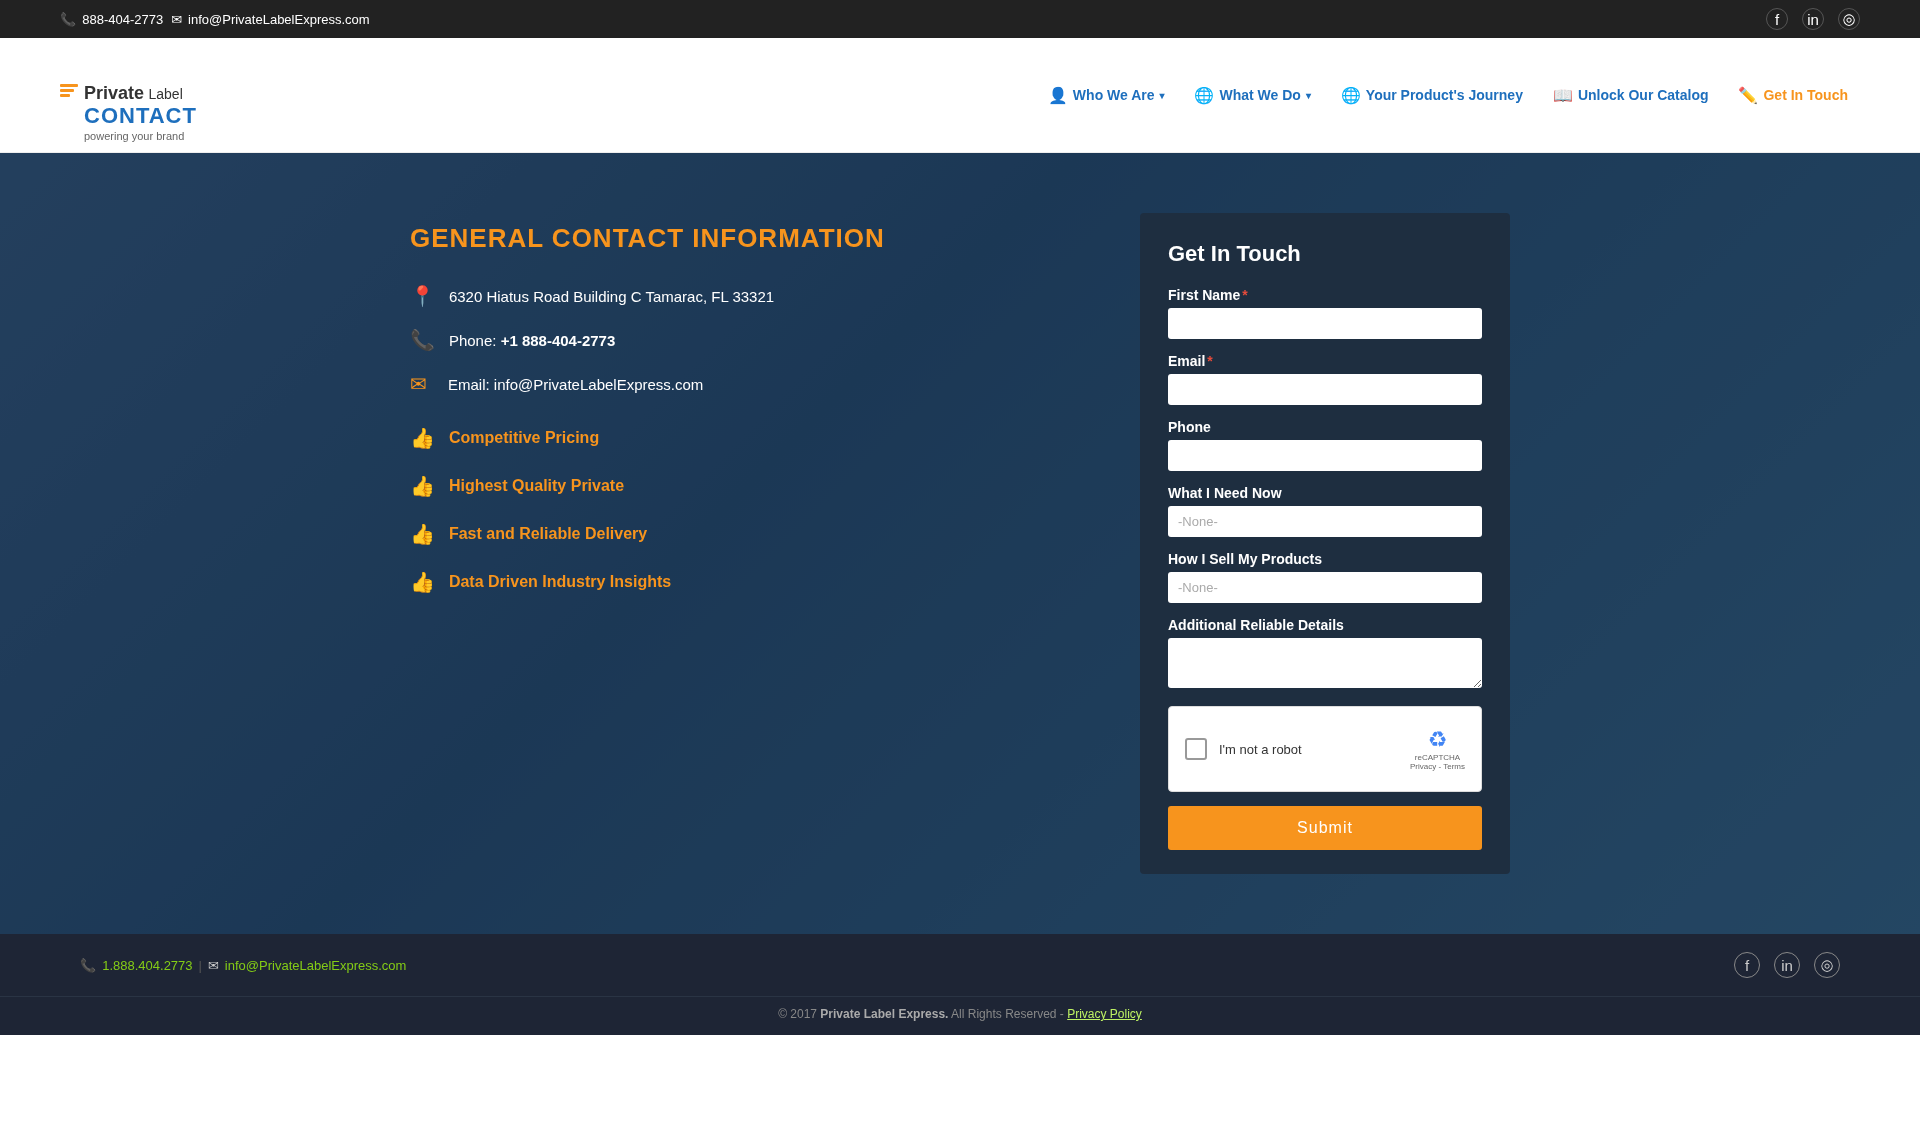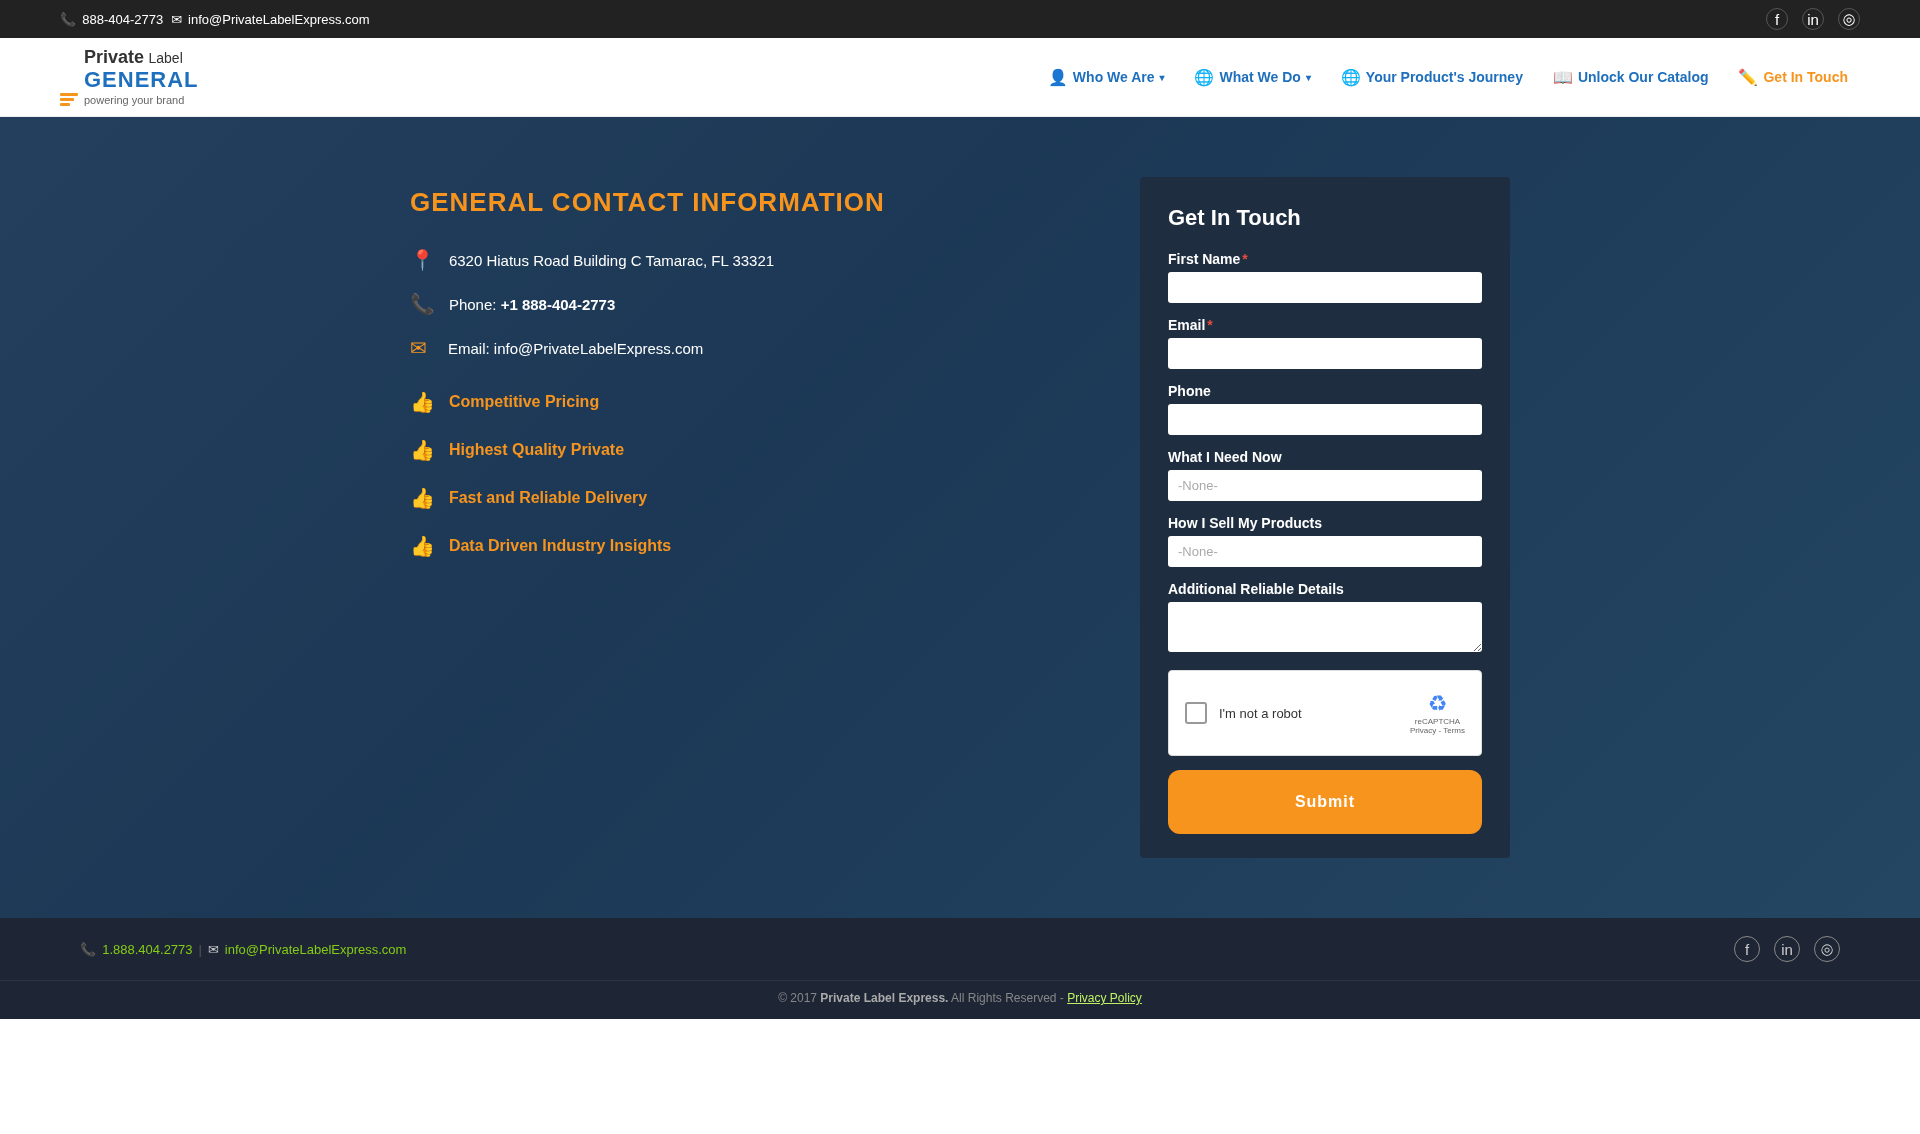--- a/index.html
+++ b/index.html
@@ -33,21 +33,21 @@
     .logo-text { display: flex; flex-direction: column; line-height: 1.1; }
     .logo-private { font-size: 18px; font-weight: bold; color: #333; }
     .logo-label { font-size: 14px; color: #333; font-weight: normal; }
     .logo-express { font-size: 22px; font-weight: 900; color: #1e6fbd; letter-spacing: 1px; }
     .logo-lines { display: flex; flex-direction: column; gap: 2px; margin-right: 6px; }
     .logo-line { height: 3px; background: #f7941d; border-radius: 1px; }
     .logo-line:nth-child(1) { width: 18px; }
     .logo-line:nth-child(2) { width: 14px; }
     .logo-line:nth-child(3) { width: 10px; }
     .logo-sub { font-size: 11px; color: #666; margin-top: 2px; }
-    .logo-wrap { display: flex; align-items: flex-end; }
+    .logo-wrap { display: flex; align-items: flex-start; margin-top: 36px; }
 
     .nav-links { display: flex; align-items: center; gap: 6px; }
     .nav-item { display: flex; align-items: center; gap: 5px; color: #1e6fbd; font-size: 14px; font-weight: 600; cursor: pointer; padding: 8px 12px; text-decoration: none; }
     .nav-item .nav-icon { font-size: 16px; }
     .nav-item-journey { color: #1e6fbd; }
     .nav-item-catalog { color: #1e6fbd; }
     .nav-item-contact { color: #f7941d; font-weight: 700; }
     .nav-chevron { font-size: 10px; }
 
     
@@ -189,27 +189,27 @@
       cursor: pointer;
     }
     .captcha-label { font-size: 13px; color: #333; }
     .captcha-right { display: flex; flex-direction: column; align-items: center; }
     .captcha-logo { font-size: 22px; color: #4285f4; }
     .captcha-text { font-size: 8px; color: #666; }
     .captcha-links { font-size: 8px; color: #666; }
 
     .submit-btn {
       width: 100%;
-      padding: 23px;
+      padding: 13px;
       background: #f7941d;
       color: #fff;
       font-size: 16px;
-      font-weight: 700;
+      font-weight: 400;
       border: none;
-      border-radius: 12px;
+      border-radius: 3px;
       cursor: pointer;
       letter-spacing: 1px;
     }
 
     
     .footer {
       background: #1e2535;
       color: #ccc;
       padding: 18px 80px;
       display: flex;
@@ -289,21 +289,21 @@
     <div class="logo-lines">
       <div class="logo-line"></div>
       <div class="logo-line"></div>
       <div class="logo-line"></div>
     </div>
     <div class="logo-text">
       <div>
         <span class="logo-private">Private</span>
         <span class="logo-label">Label</span>
       </div>
-      <span class="logo-express">GENERAL</span>
+      <span class="logo-express">CONTACT</span>
       <span class="logo-sub">powering your brand</span>
     </div>
   </div>
 
   <div class="nav-links">
     <a class="nav-item" href="#">
       <span class="nav-icon">👤</span>
       <span>Who We Are</span>
       <span class="nav-chevron">▾</span>
     </a>

